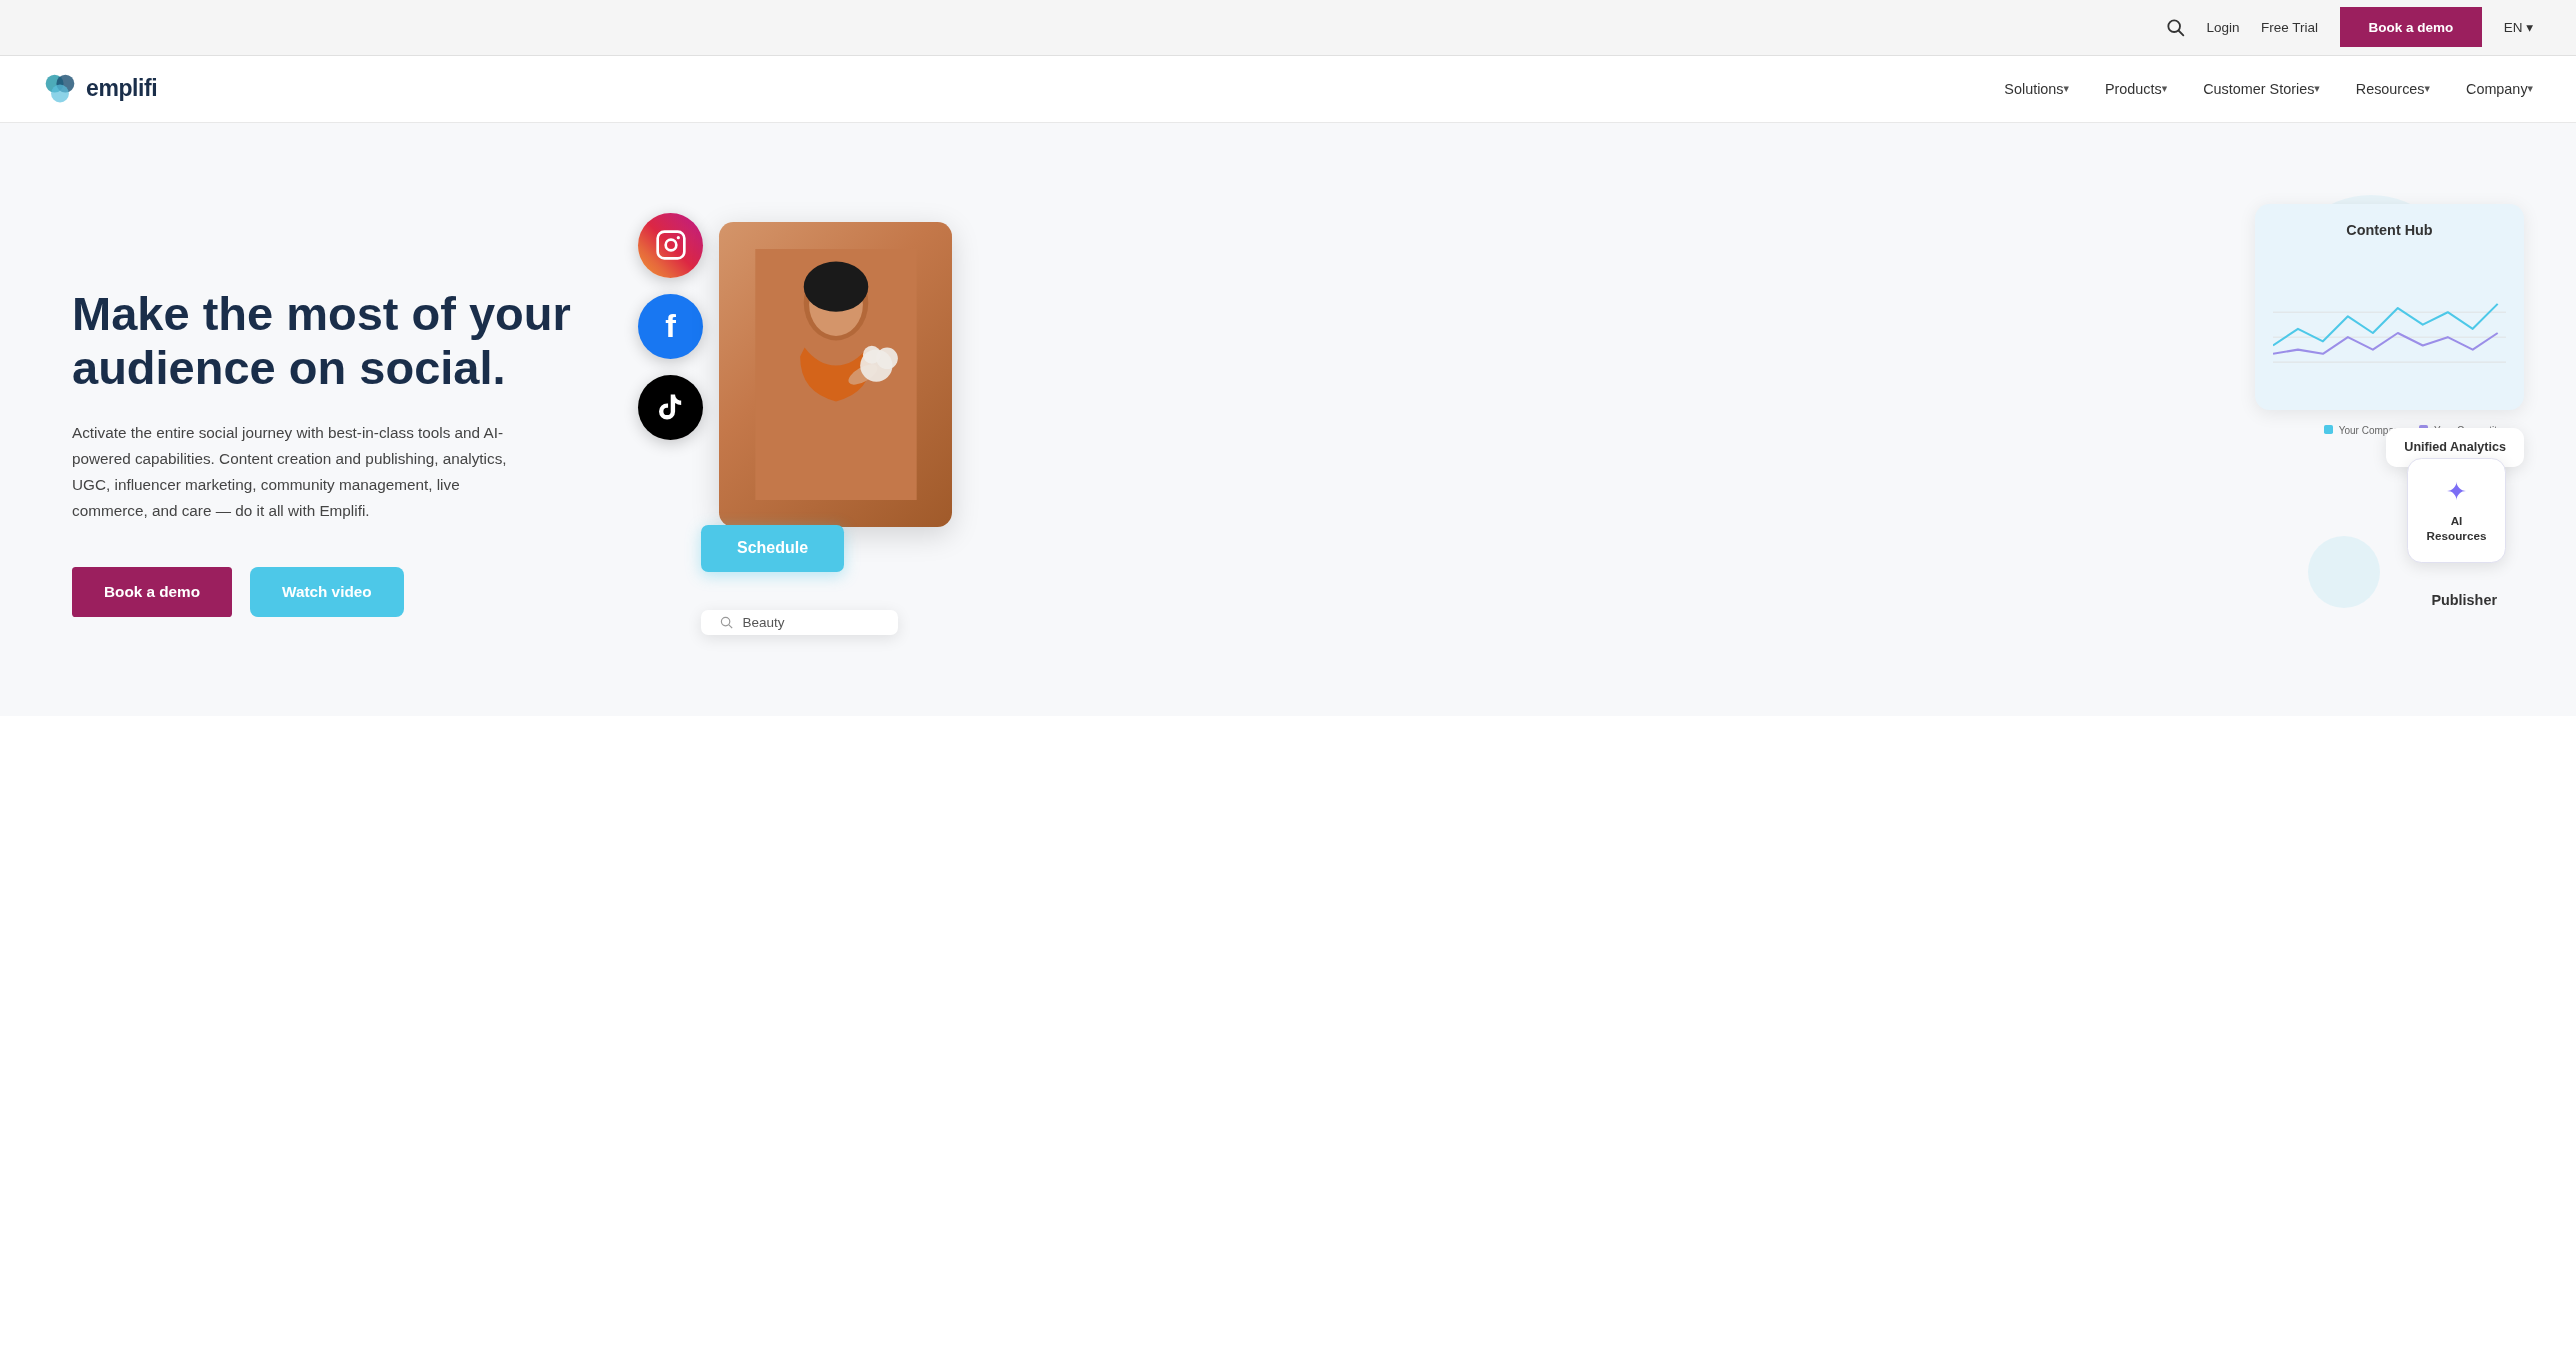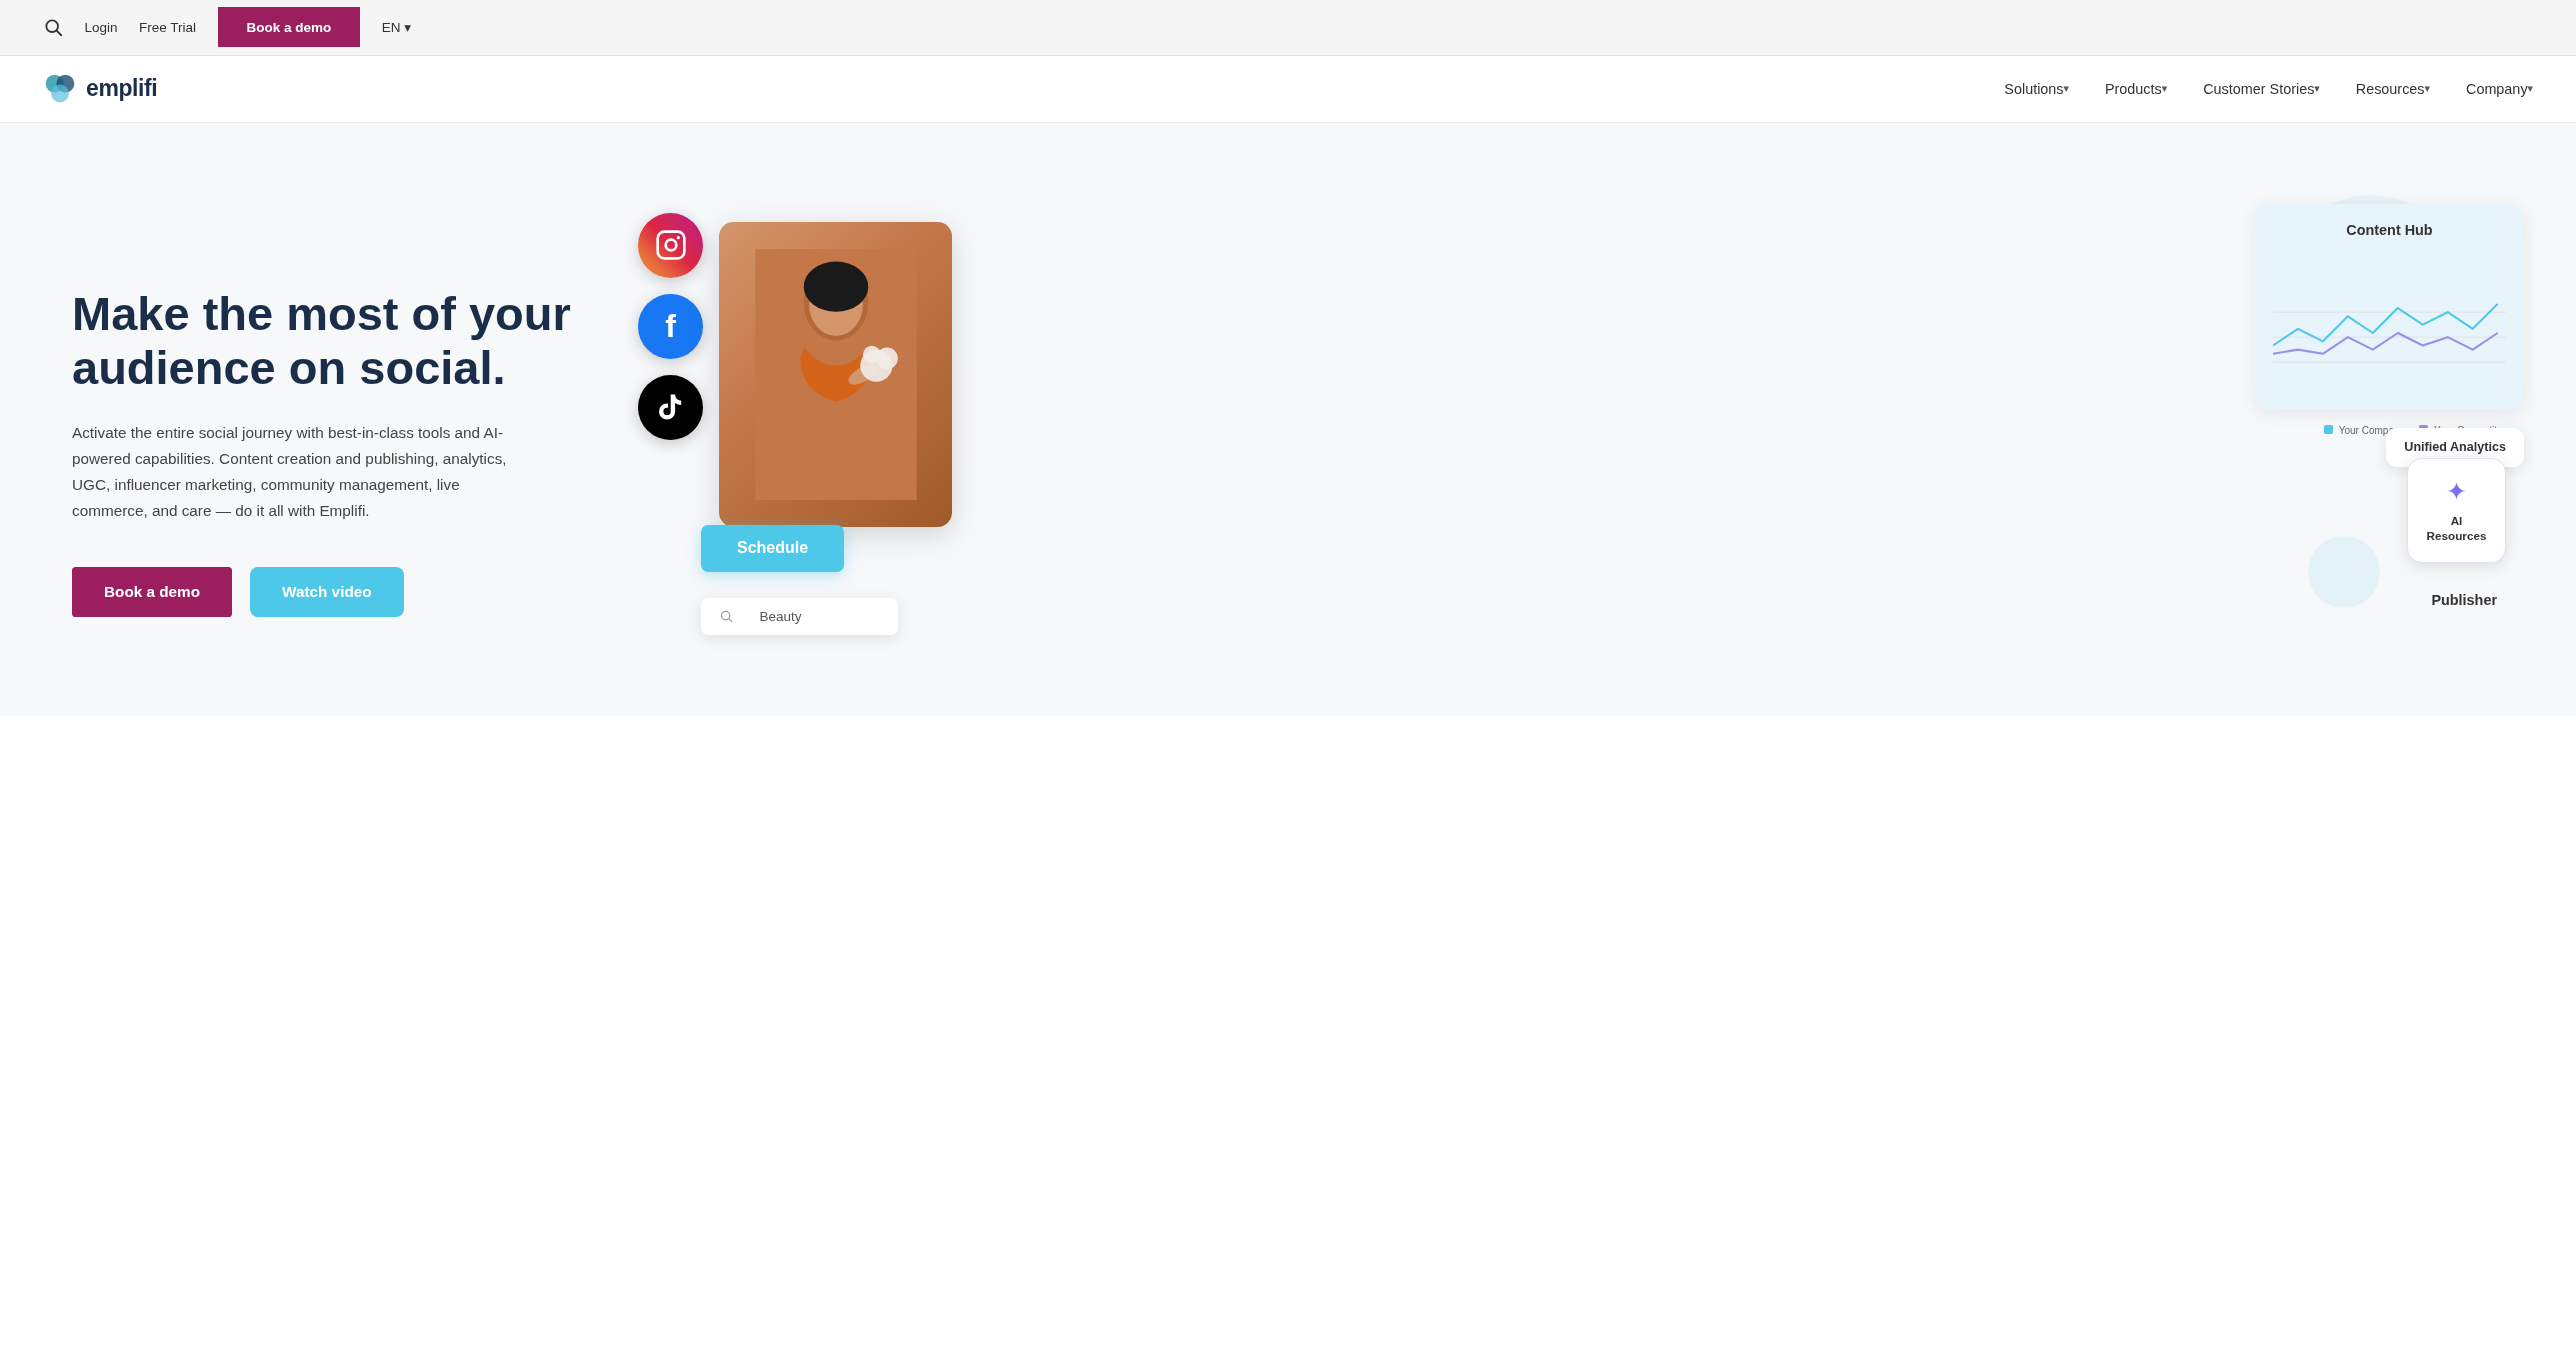--- a/index.html
+++ b/index.html
@@ -2,20 +2,21 @@
 <html style="font-size:14.4px"><head>
   <meta charset="utf-8">
   <style>
     * { margin: 0; padding: 0; box-sizing: border-box; }
     body { font-family: -apple-system, BlinkMacSystemFont, 'Segoe UI', sans-serif; background: #fff; overflow-x: hidden; }
 
     
     .topbar {
       background: #f5f5f5;
       display: flex;
+      justify-content: flex-end;
       align-items: center;
       padding: 7.2px 43px;
       gap: 21.5px;
       border-bottom: 0.9px solid #e0e0e0;
     }
     .topbar-search { cursor: pointer; display: flex; align-items: center; }
     .topbar-link { font-size: 13.5px; color: #333; text-decoration: none; cursor: pointer; white-space: nowrap; }
     .topbar-free-trial { font-size: 13.5px; color: #333; cursor: pointer; font-weight: 500; }
     .topbar-book-demo {
       background: #9b1f5e;
@@ -144,24 +145,24 @@
       box-shadow: 0 3.6px 14.4px rgba(77,200,232,0.4);
     }
 
     
     .search-bar {
       position: absolute;
       left: 36px;
       bottom: 18px;
       background: #fff;
       border-radius: 7.2px;
-      padding: 11px 18px;
-      display: flex;
-      align-items: center;
-      gap: 26px;
+      padding: 5px 18px;
+      display: flex;
+      align-items: center;
+      gap: 9px;
       width: 197px;
       box-shadow: 0 3.6px 14.4px rgba(0,0,0,0.1);
       font-size: 14.4px;
       color: #555;
     }
 
     
     .content-hub-card {
       position: absolute;
       right: 18px;

